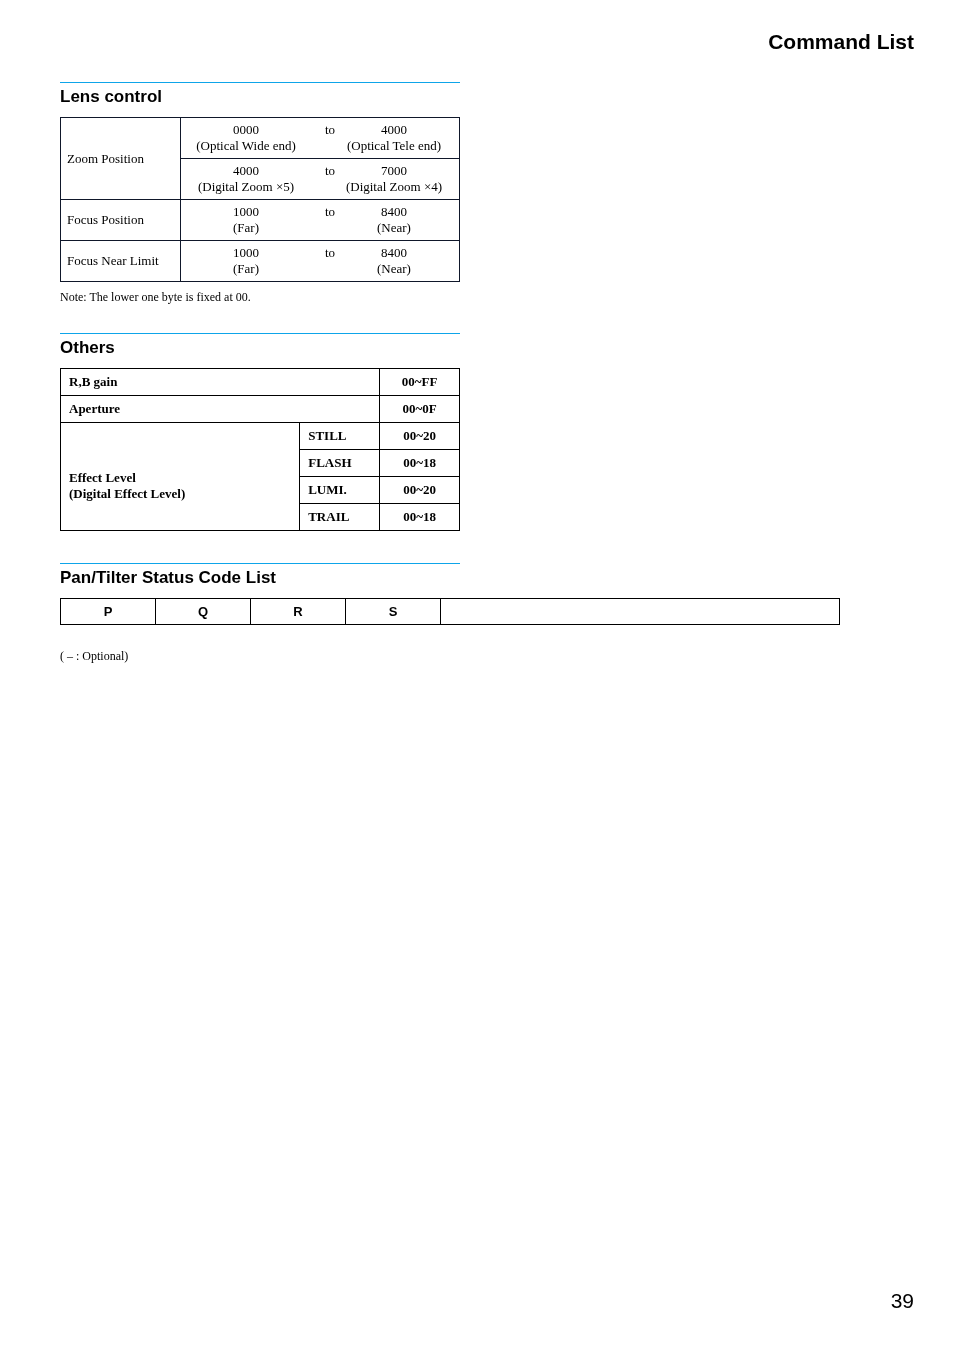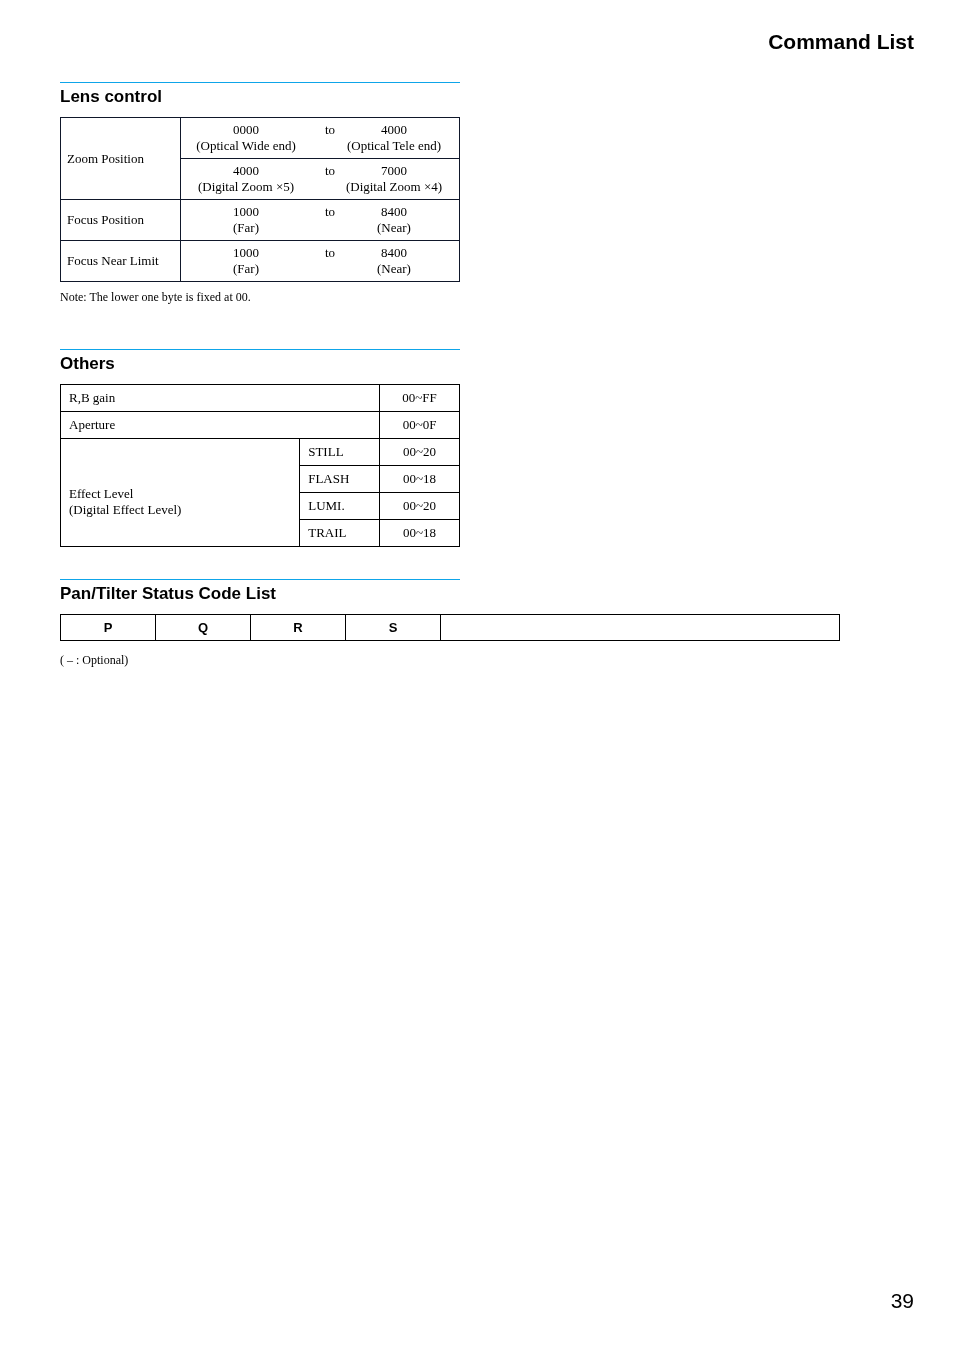--- a/index.html
+++ b/index.html
@@ -57,20 +57,21 @@
   }
   .lens-row .c1 { flex: 1; text-align: center; }
   .lens-row .c2 { width: 30px; text-align: right; }
   .lens-row .c3 { flex: 1; text-align: center; }
   .note-text {
     font-size: 12px;
     margin-top: 8px;
   }
   table.others {
     width: 400px;
+    font-weight: bold;
   }
   table.others td {
     border: 1px solid #000;
     padding: 5px 8px;
     font-size: 13px;
   }
   table.others .col-val {
     width: 80px;
     text-align: center;
   }
@@ -173,21 +174,21 @@
           <span class="c2" data-name="value"></span>
           <span class="c3" data-name="value">(Near)</span>
         </div>
       </td>
     </tr>
   </tbody>
     </table>
   <div class="note-text" data-name="lens-note">Note: The lower one byte is fixed at 00.</div>
 </div>
 
-<div class="section" data-name="others-section" style="margin-top:44px;">
+<div class="section" data-name="others-section" style="margin-top:28px;">
   <div class="section-title" data-name="others-title">Others</div>
   <table class="others" data-name="others-table">
     <tbody>
         <tr data-name="table-row">
       <td colspan="2" data-name="rb-gain-label">R,B gain</td>
       <td class="col-val" data-name="rb-gain-value">00~FF</td>
     </tr>
     <tr data-name="table-row">
       <td colspan="2" data-name="aperture-label">Aperture</td>
       <td class="col-val" data-name="aperture-value">00~0F</td>
@@ -226,16 +227,16 @@
         <th class="code-col" data-name="header-q">Q</th>
         <th class="code-col" data-name="header-r">R</th>
         <th class="code-col" data-name="header-s">S</th>
         <th class="desc-col" data-name="header-desc"></th>
       </tr>
     </thead>
     <tbody data-name="pantilter-tbody">
       
     </tbody>
   </table>
-  <div class="note-text" style="margin-top:12px;" data-name="pantilter-legend">( – : Optional)</div>
+  <div class="note-text" style="margin-top:24px;" data-name="pantilter-legend">( – : Optional)</div>
 </div>
 
 <div class="page-num" data-name="page-number">39</div>
 
 </body></html>

